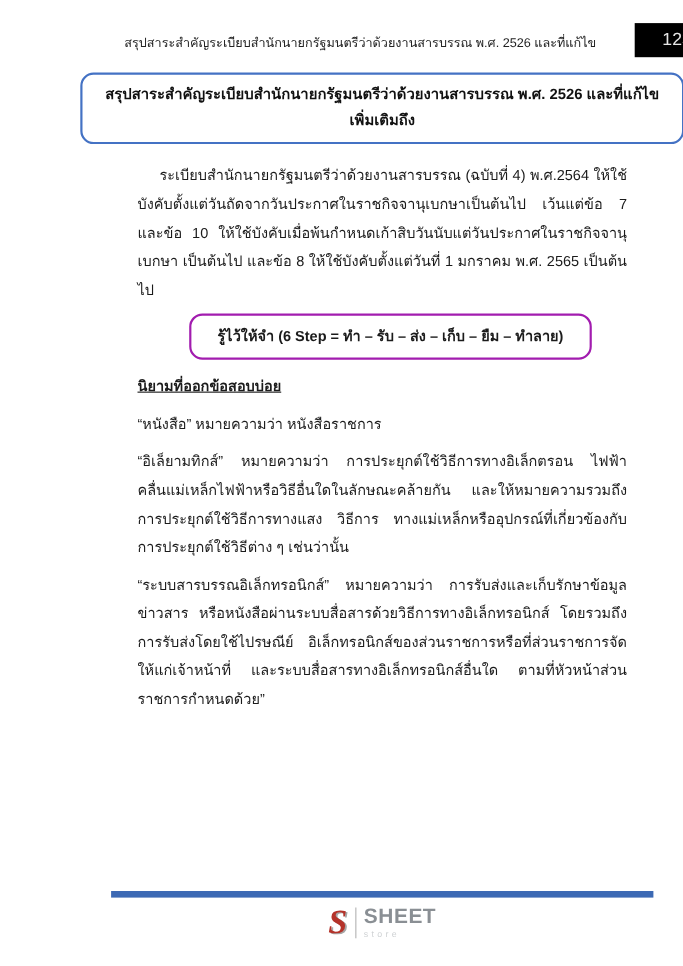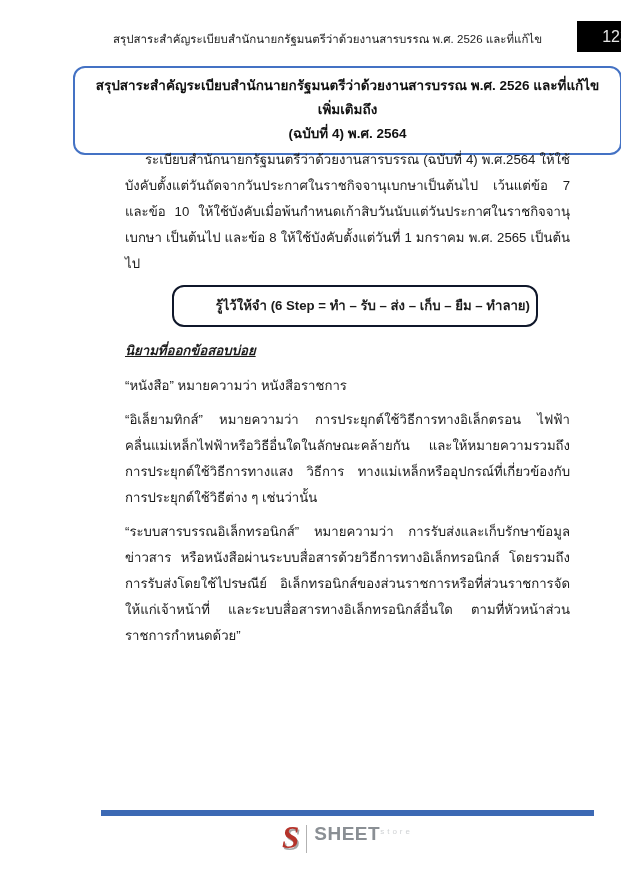--- a/index.html
+++ b/index.html
@@ -57,34 +57,33 @@
   }
   .para { margin: 0 0 8px 0; text-indent: 20px; }
   .def  { margin: 0 0 8px 0; text-indent: 0; }
   .b    { font-weight: normal; }
   .bu   { font-weight: bold; text-decoration: underline; }
 
   .tip-box {
     box-sizing: border-box;
     margin: 4px 0 11px 47px;
     width: 366px;
-    border: 2px solid #0f172a;
+    border: 2px solid #a21caf;
     border-radius: 12px;
     padding: 9px 6px;
-    text-align: right;
+    text-align: center;
     font-weight: bold;
     font-size: 13.2px;
     line-height: 20px;
     text-indent: 0;
   }
   .section-heading {
     font-weight: bold;
     text-decoration: underline;
     margin: 0 0 9px 0;
-    font-style: italic;
   }
 
   
   .footer-bar {
     position: absolute;
     left: 64px; top: 810px;
     width: 493px; height: 6px;
     background: #3C69B4;
   }
   .logo {
@@ -98,21 +97,21 @@
   .logo-s {
     font-family: "Liberation Serif", serif;
     font-style: italic;
     font-weight: bold;
     font-size: 31px;
     line-height: 31px;
     color: #B5332A;
     text-shadow: 1.5px 1.5px 0 #a6a6a6;
   }
   .logo-divider { width: 1px; height: 28px; background: #b2b2b2; margin-top: 3px; }
-  .logo-text-wrap { display: flex; flex-direction: row; padding-top: 3px; justify-content: space-between; }
+  .logo-text-wrap { display: flex; flex-direction: column; padding-top: 3px; justify-content: space-between; }
   .logo-brand {
     color: #8a8f94;
     font-weight: bold;
     font-size: 19px;
     line-height: 18px;
     letter-spacing: 0.5px;
   }
   .logo-sub {
     color: #cfd2d4;
     font-size: 8px;
@@ -125,21 +124,20 @@
 
 <div class="page">
 
   <div class="header-text">สรุปสาระสำคัญระเบียบสำนักนายกรัฐมนตรีว่าด้วยงานสารบรรณ พ.ศ. 2526 และที่แก้ไข</div>
   <div class="page-badge">
     <span>123</span>
   </div>
 
   <div class="title-box">
     <div>สรุปสาระสำคัญระเบียบสำนักนายกรัฐมนตรีว่าด้วยงานสารบรรณ พ.ศ. 2526 และที่แก้ไขเพิ่มเติมถึง</div>
-    <div>(ฉบับที่ 4) พ.ศ. 2564</div>
   </div>
 
   <div class="body-content">
 
 
     <p class="para"><span class="b">ระเบียบสำนักนายกรัฐมนตรีว่าด้วยงานสารบรรณ (ฉบับที่ 4) พ.ศ.2564 </span> <span class="b">ให้ใช้บังคับ</span><span>ตั้งแต่วันถัดจากวันประกาศในราชกิจจานุเบกษาเป็นต้นไป </span><span class="b">เว้นแต่</span><span>ข้อ 7 และข้อ 10 ให้ใช้บังคับเมื่อพ้นกำหนดเก้าสิบวันนับแต่วันประกาศในราชกิจจานุเบกษา เป็นต้นไป และข้อ 8 ให้ใช้บังคับตั้งแต่วันที่ 1 มกราคม พ.ศ. 2565 เป็นต้นไป</span></p>
 
     <div class="tip-box">
       <span>รู้ไว้ให้จำ  (6 Step = ทำ – รับ – ส่ง – เก็บ – ยืม – ทำลาย)</span>
     </div>

